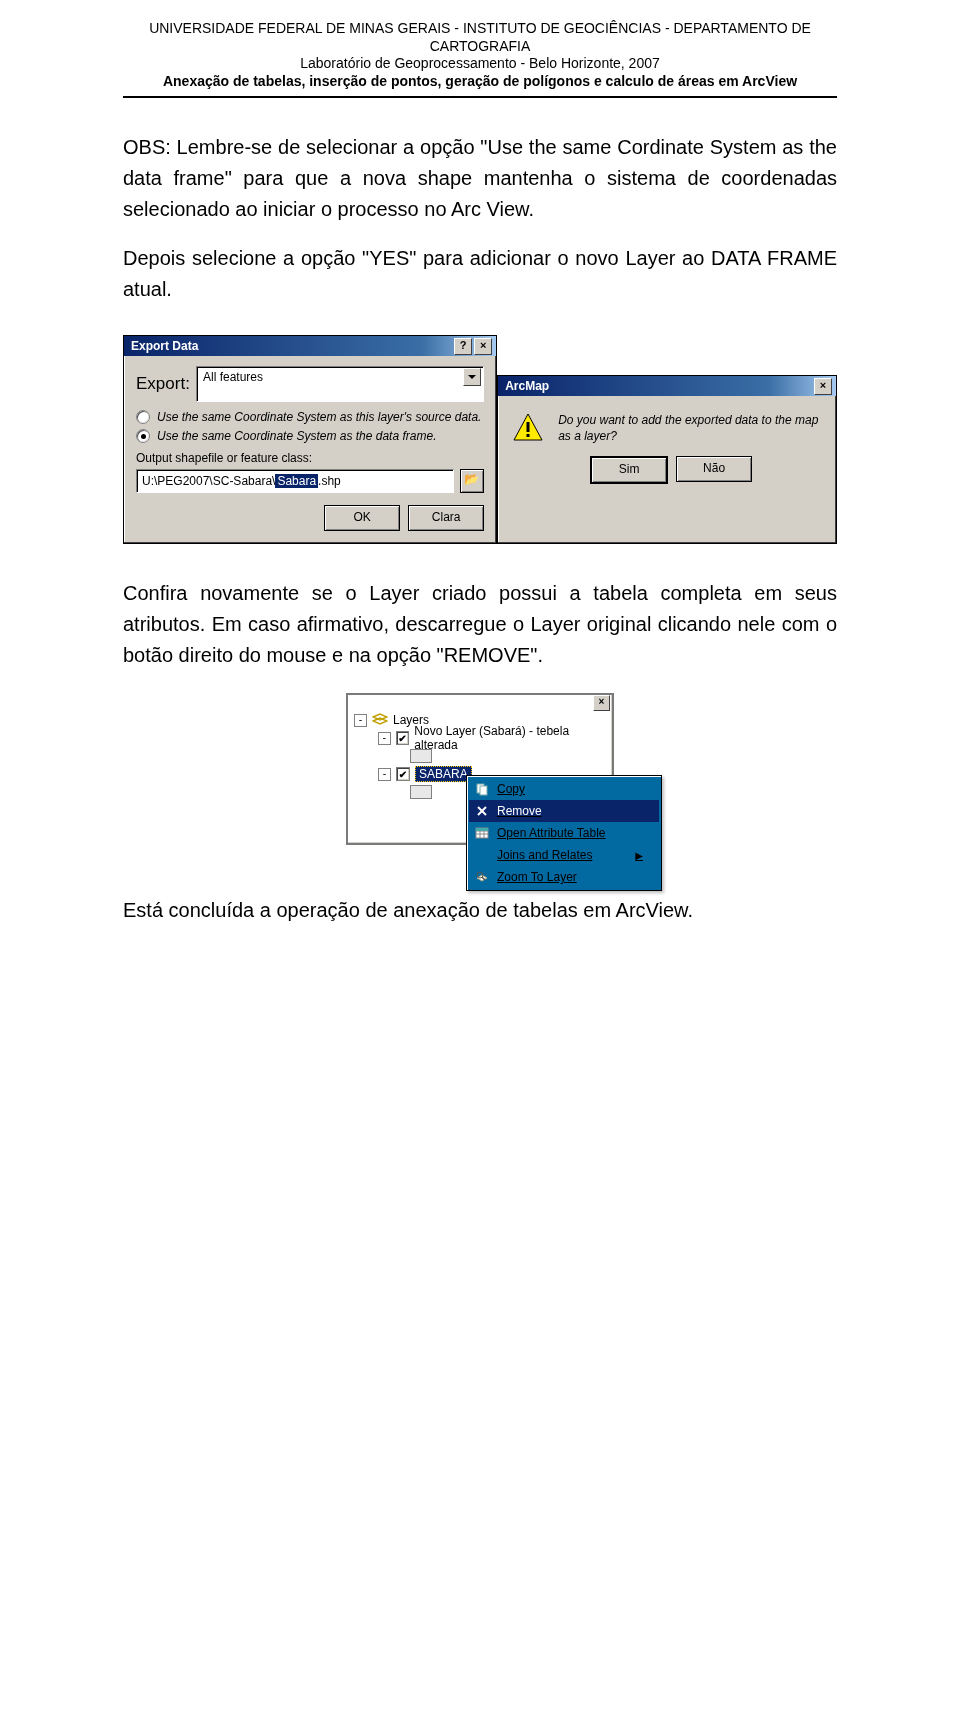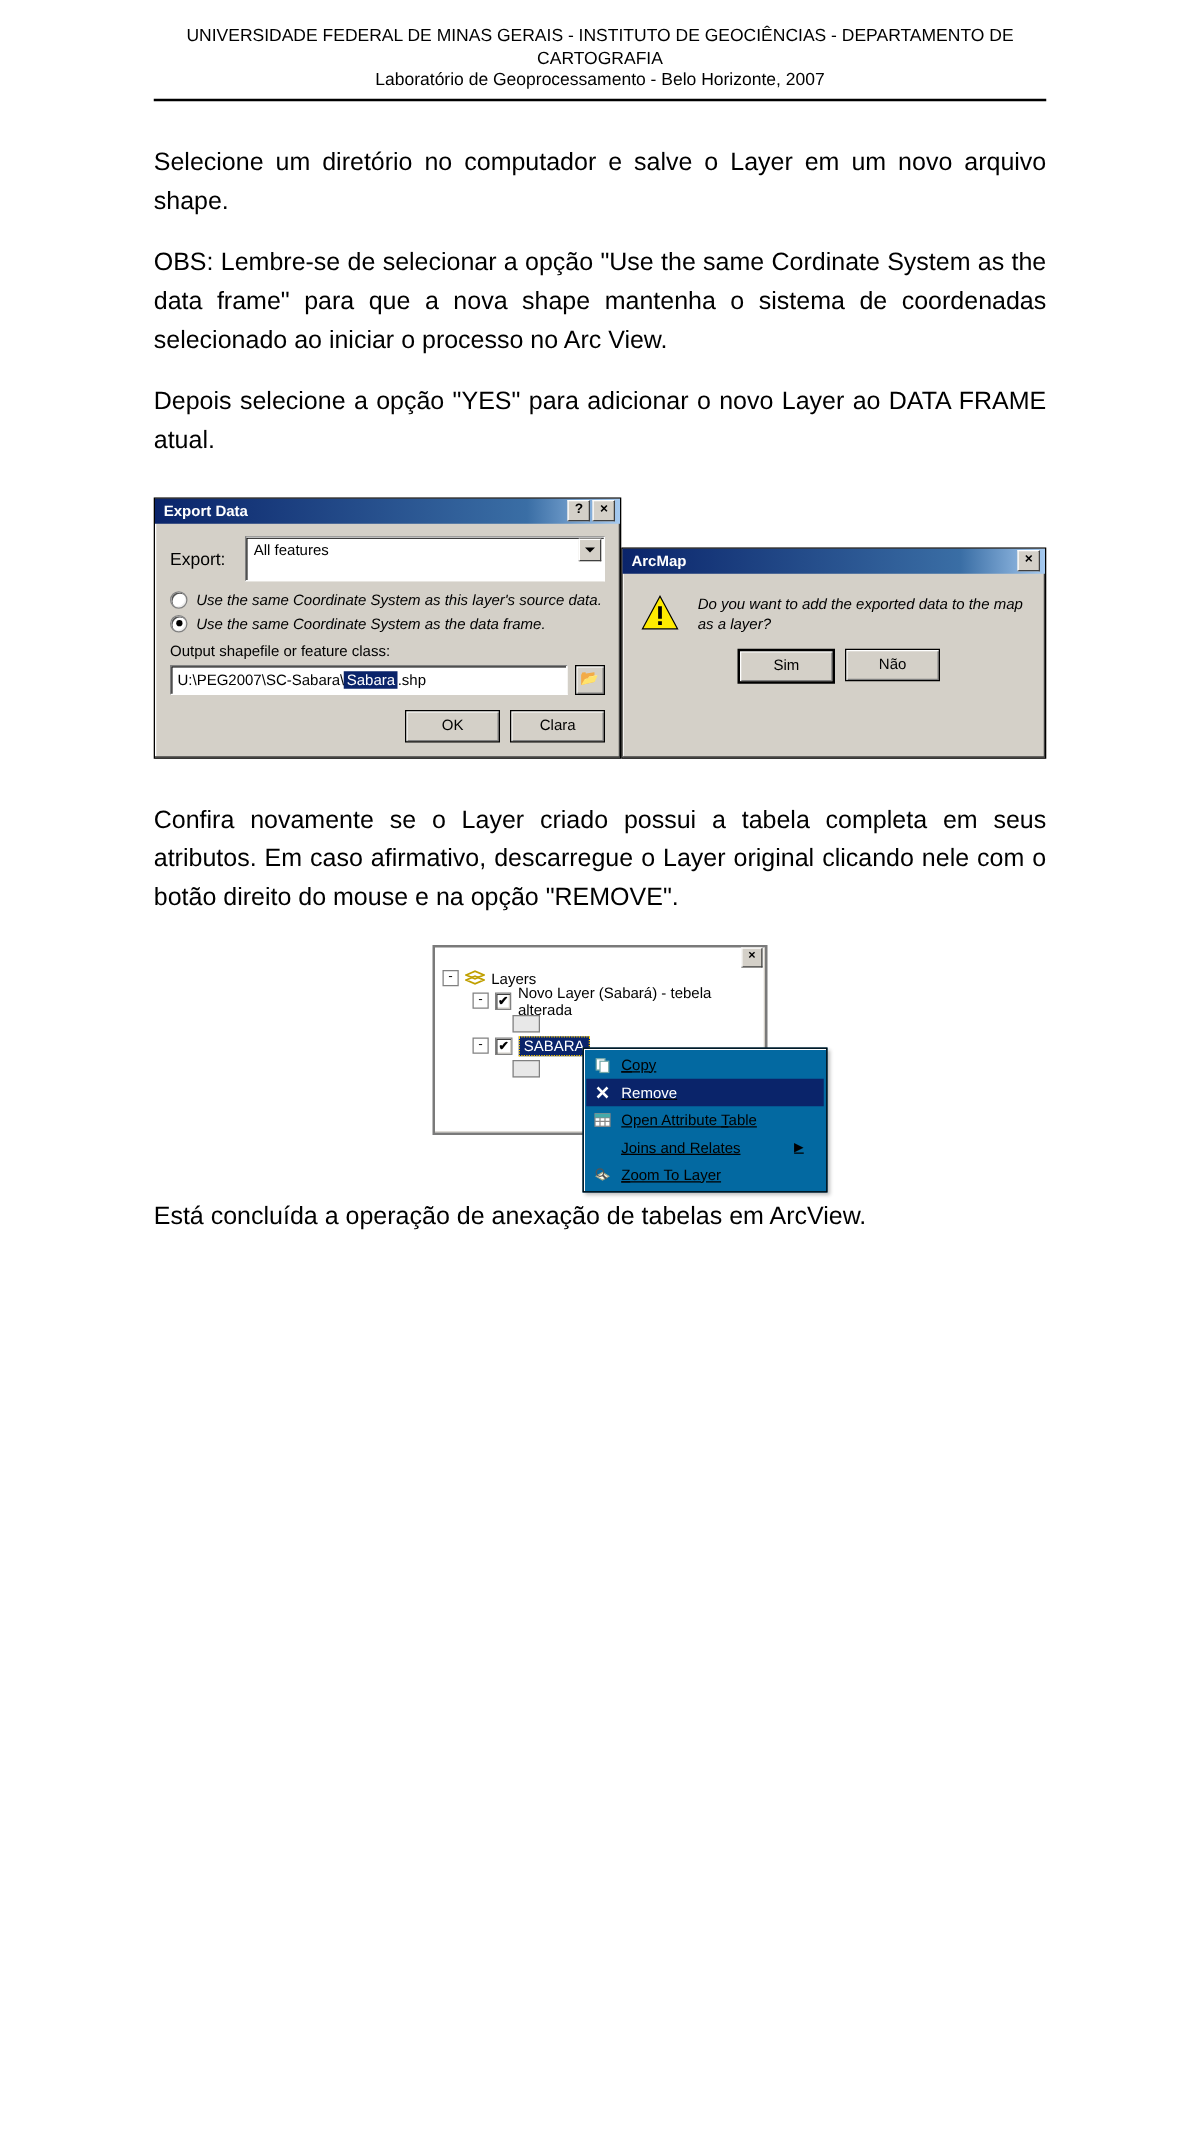--- a/index.html
+++ b/index.html
@@ -76,21 +76,21 @@
     line-height: 13px;
     text-align: center;
     font-family: Arial, sans-serif;
   }
   .dlg-body { padding: 10px 12px 12px 12px; }
   .row {
     display: flex;
     align-items: center;
     margin-bottom: 8px;
   }
-  .label-sm { width: 60px; font-size: 14px; }
+  .label-sm { width: 60px; font-size: 17px; }
   .select-box {
     flex: 1;
     background: #fff;
     border: 1px solid #808080;
     border-right-color: #fff;
     border-bottom-color: #fff;
     box-shadow: inset 1px 1px 0 #000;
     height: 20px;
     display: flex;
     align-items: center;
@@ -240,25 +240,25 @@
   }
 </style>
 </head>
 <body>
 
 <div class="page">
 
   <div class="doc-header">
     <div>UNIVERSIDADE FEDERAL DE MINAS GERAIS - INSTITUTO DE GEOCIÊNCIAS - DEPARTAMENTO DE CARTOGRAFIA</div>
     <div>Laboratório de Geoprocessamento - Belo Horizonte, 2007</div>
+    <div class="bold">Anexação de tabelas, inserção de pontos, geração de polígonos e calculo de áreas em ArcView</div>
   </div>
   <hr class="doc-hr">
 
   <div class="body-text">
-    <p>Selecione um diretório no computador e salve o Layer em um novo arquivo shape.</p>
     <p>OBS: Lembre-se de selecionar a opção "Use the same Cordinate System as the data frame" para que a nova shape mantenha o sistema de coordenadas selecionado ao iniciar o processo no Arc View.</p>
     <p>Depois selecione a opção "YES" para adicionar o novo Layer ao DATA FRAME atual.</p>
   </div>
 
   <div class="figs">
 
     <div class="dialog" style="width:380px">
       <div class="titlebar">
         <span class="title-text">Export Data</span>
         <div class="tb-btn">?</div>

